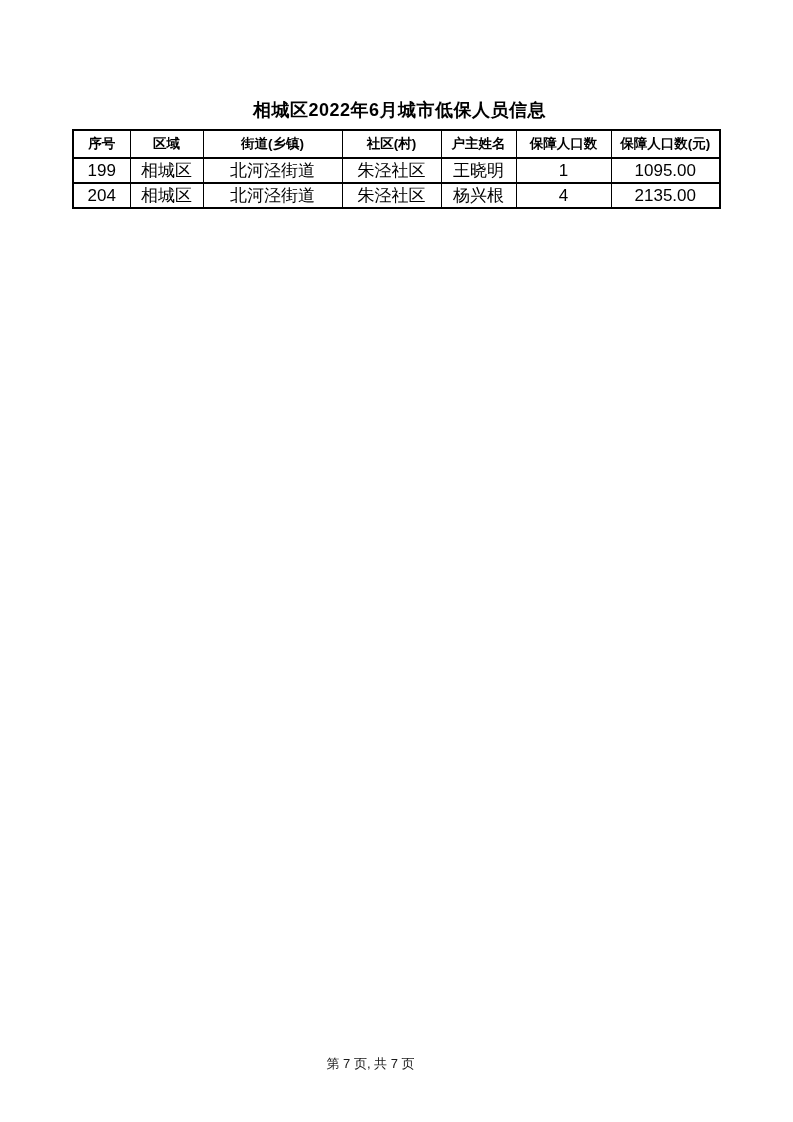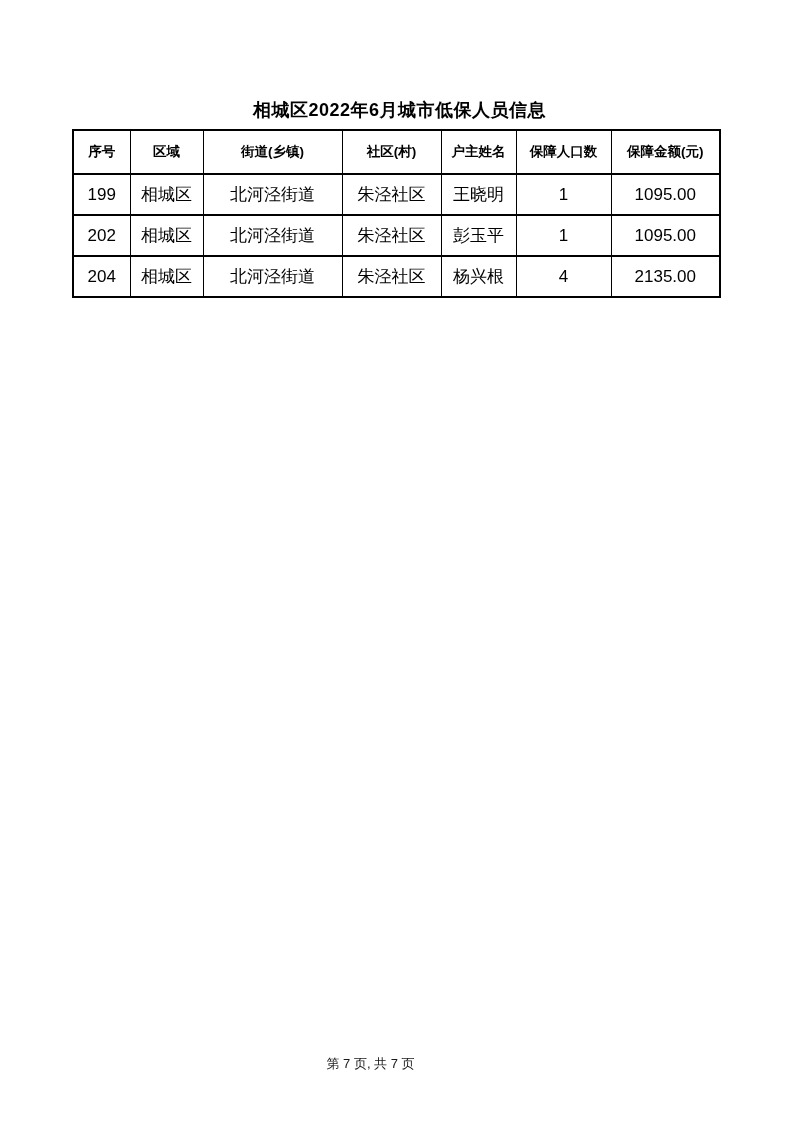--- a/index.html
+++ b/index.html
@@ -41,21 +41,21 @@
     border: 2px solid #000000;
   }
   .lowbao-table th,
   .lowbao-table td {
     border-left: 1px solid #000000;
     border-right: 1px solid #000000;
     border-top: 2px solid #000000;
     border-bottom: 2px solid #000000;
     text-align: center;
     vertical-align: middle;
-    padding: 8px;
+    padding: 0;
     overflow: hidden;
     white-space: nowrap;
   }
   .lowbao-table th {
     height: 26px;
     font-size: 13.5px;
     font-weight: bold;
   }
   .lowbao-table td {
     height: 23px;
@@ -91,39 +91,30 @@
       <col style="width:109px">
     </colgroup>
     <thead>
       <tr>
           <th>序号</th>
           <th>区域</th>
           <th>街道(乡镇)</th>
           <th>社区(村)</th>
           <th>户主姓名</th>
           <th>保障人口数</th>
-          <th>保障金额(元)</th>
+          <th>保障人口数(元)</th>
         </tr>
     </thead>
     <tbody>
         <tr>
           <td>199</td>
           <td>相城区</td>
           <td>北河泾街道</td>
           <td>朱泾社区</td>
           <td>王晓明</td>
-          <td>1</td>
-          <td>1095.00</td>
-        </tr>
-        <tr>
-          <td>202</td>
-          <td>相城区</td>
-          <td>北河泾街道</td>
-          <td>朱泾社区</td>
-          <td>彭玉平</td>
           <td>1</td>
           <td>1095.00</td>
         </tr>
         <tr>
           <td>204</td>
           <td>相城区</td>
           <td>北河泾街道</td>
           <td>朱泾社区</td>
           <td>杨兴根</td>
           <td>4</td>

